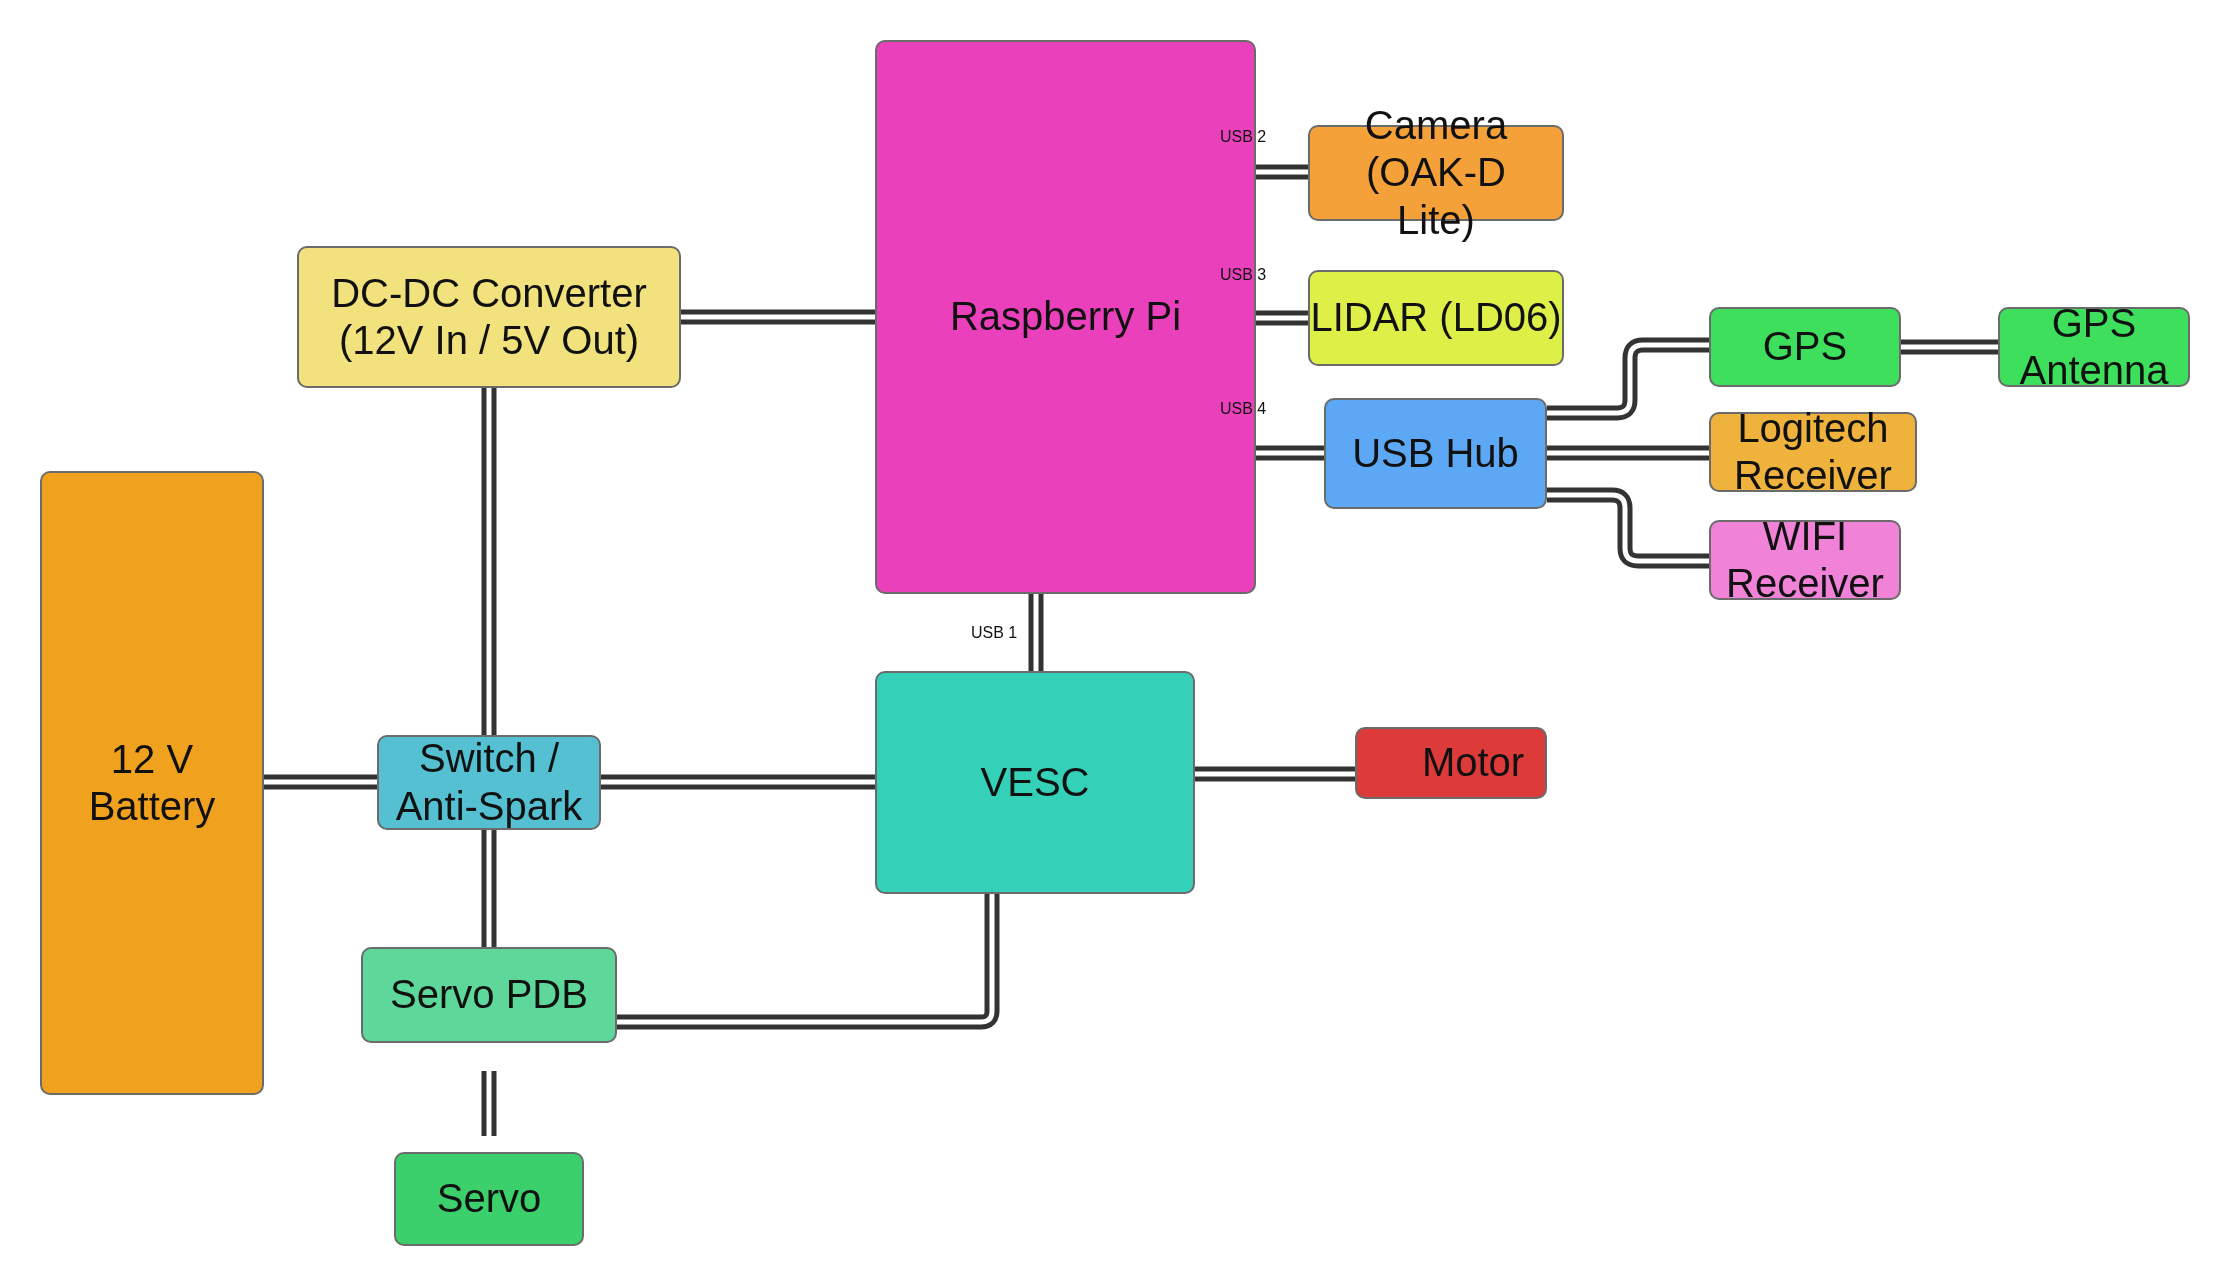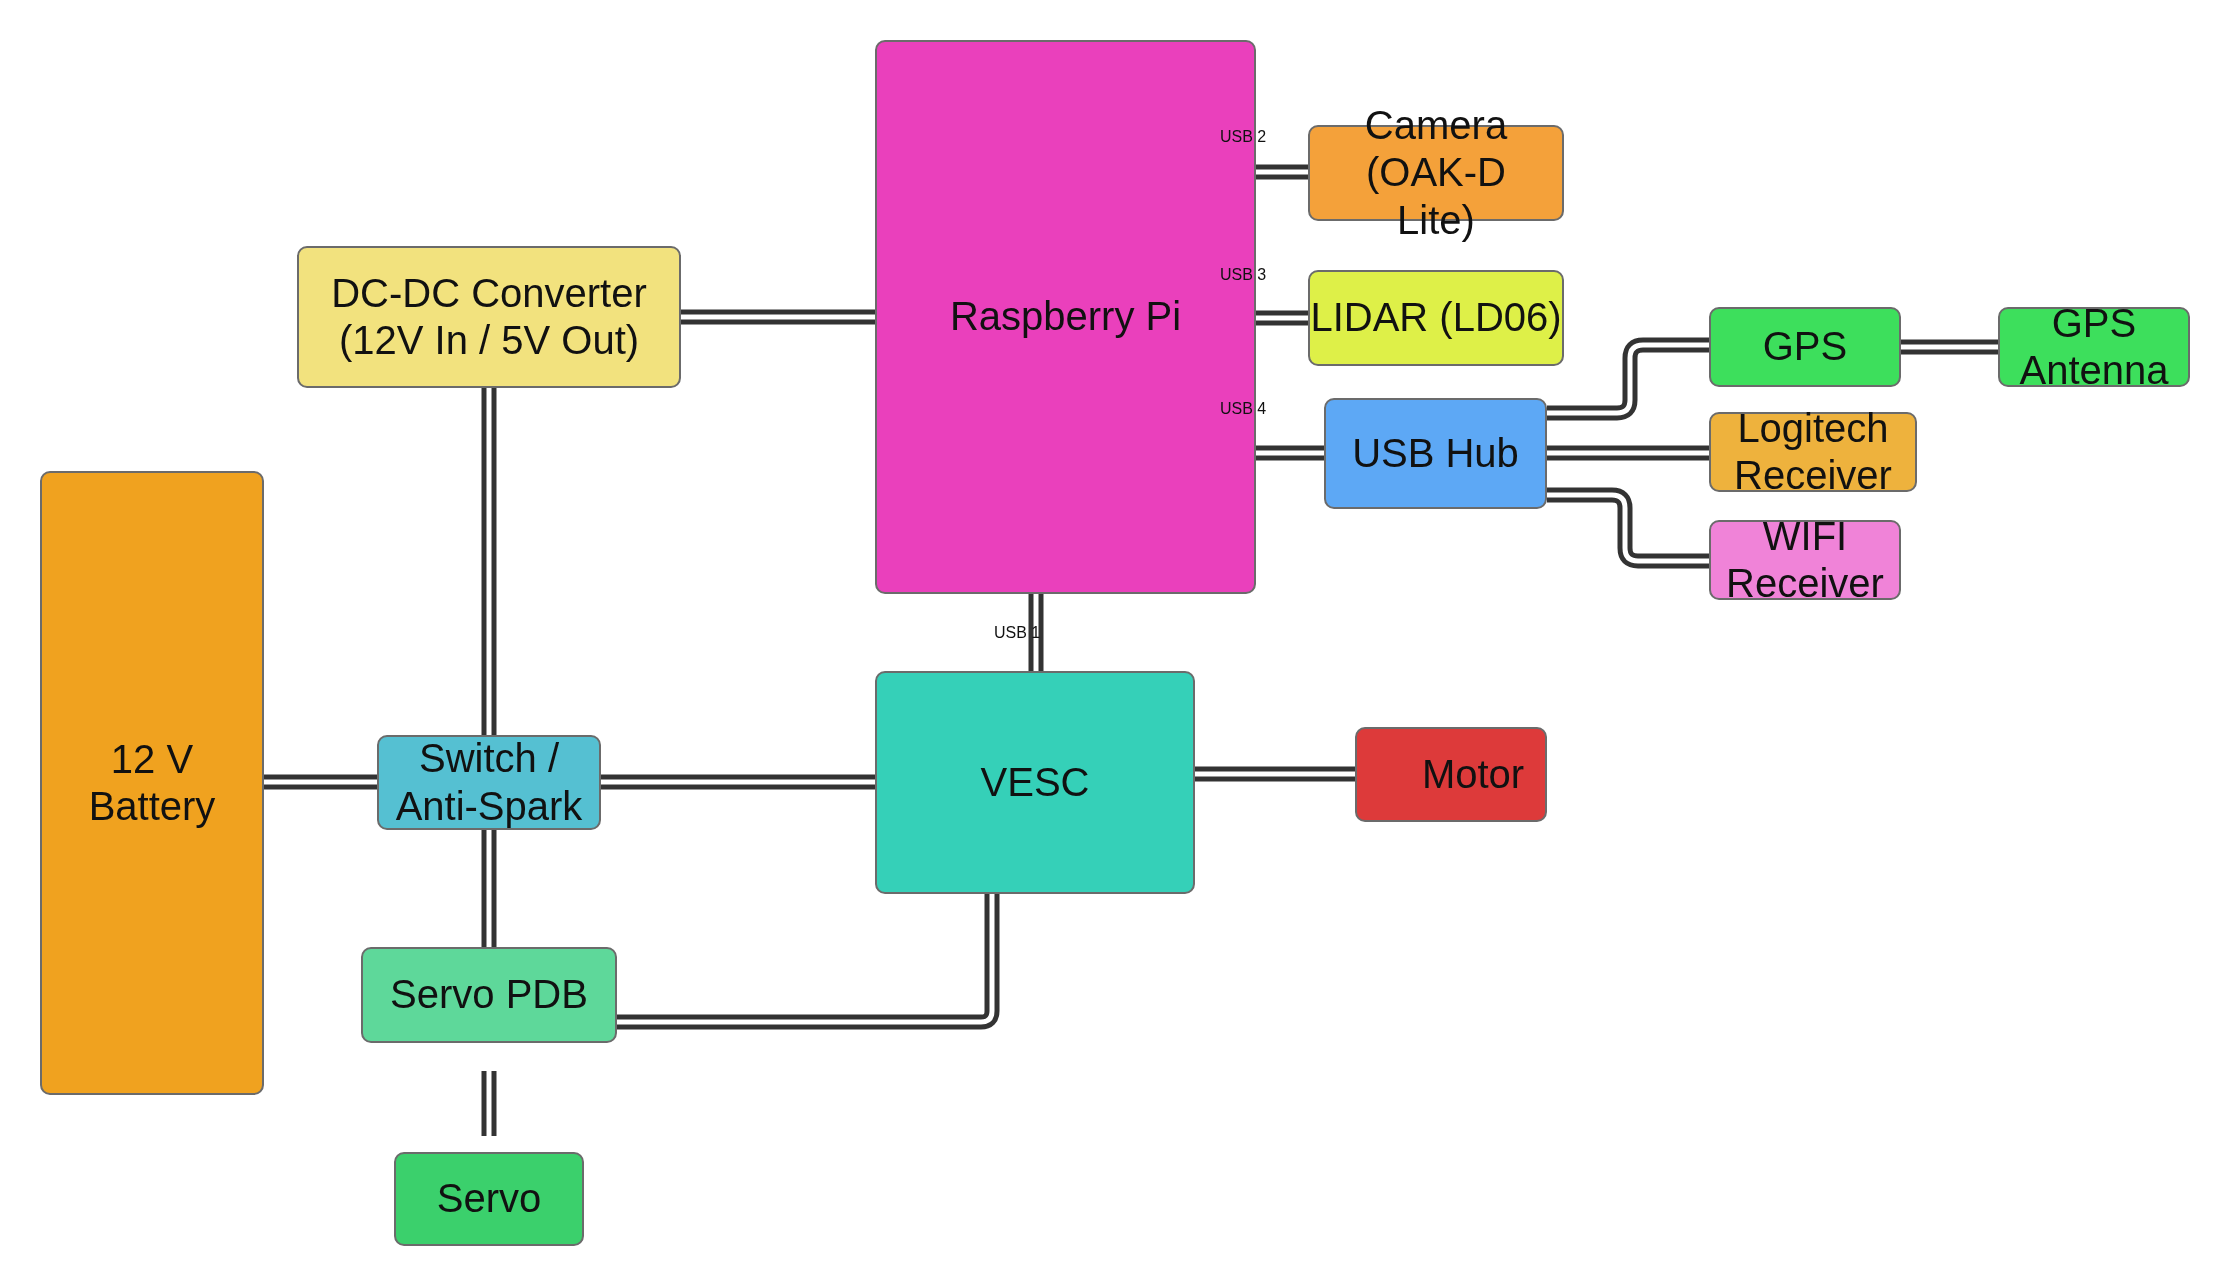--- a/index.html
+++ b/index.html
@@ -92,20 +92,20 @@
 <div class="node" style="left: 1998px; top: 307px; width: 192px; height: 80px; background: rgb(61, 223, 92);"><span>GPS
 Antenna</span></div>
 <div class="node" style="left: 1709px; top: 412px; width: 208px; height: 80px; background: rgb(238, 178, 61);"><span>Logitech
 Receiver</span></div>
 <div class="node" style="left: 1709px; top: 520px; width: 192px; height: 80px; background: rgb(240, 131, 216);"><span>WIFI
 Receiver</span></div>
 <div class="node" style="left: 40px; top: 471px; width: 224px; height: 624px; background: rgb(240, 162, 31);"><span>12 V Battery</span></div>
 <div class="node" style="left: 377px; top: 735px; width: 224px; height: 95px; background: rgb(85, 192, 210);"><span>Switch /
 Anti-Spark</span></div>
 <div class="node" style="left: 875px; top: 671px; width: 320px; height: 223px; background: rgb(53, 208, 184);"><span>VESC</span></div>
-<div class="node" style="left: 1355px; top: 727px; width: 192px; height: 95px; background: rgb(221, 58, 58); padding-left: 44px;"><span>Motor</span></div>
+<div class="node" style="left: 1355px; top: 727px; width: 192px; height: 72px; background: rgb(221, 58, 58); padding-left: 44px;"><span>Motor</span></div>
 <div class="node" style="left: 361px; top: 947px; width: 256px; height: 96px; background: rgb(94, 216, 154);"><span>Servo PDB</span></div>
 <div class="node" style="left: 394px; top: 1152px; width: 190px; height: 94px; background: rgb(59, 208, 108);"><span>Servo</span></div>
 
-<span class="port-label" style="left:994px;top:624px;">USB 1</span>
+<span class="port-label" style="left:971px;top:624px;">USB 1</span>
 <span class="port-label" style="left:1220px;top:128px;">USB 2</span>
 <span class="port-label" style="left:1220px;top:266px;">USB 3</span>
 <span class="port-label" style="left:1220px;top:400px;">USB 4</span>
 
 </body></html>

